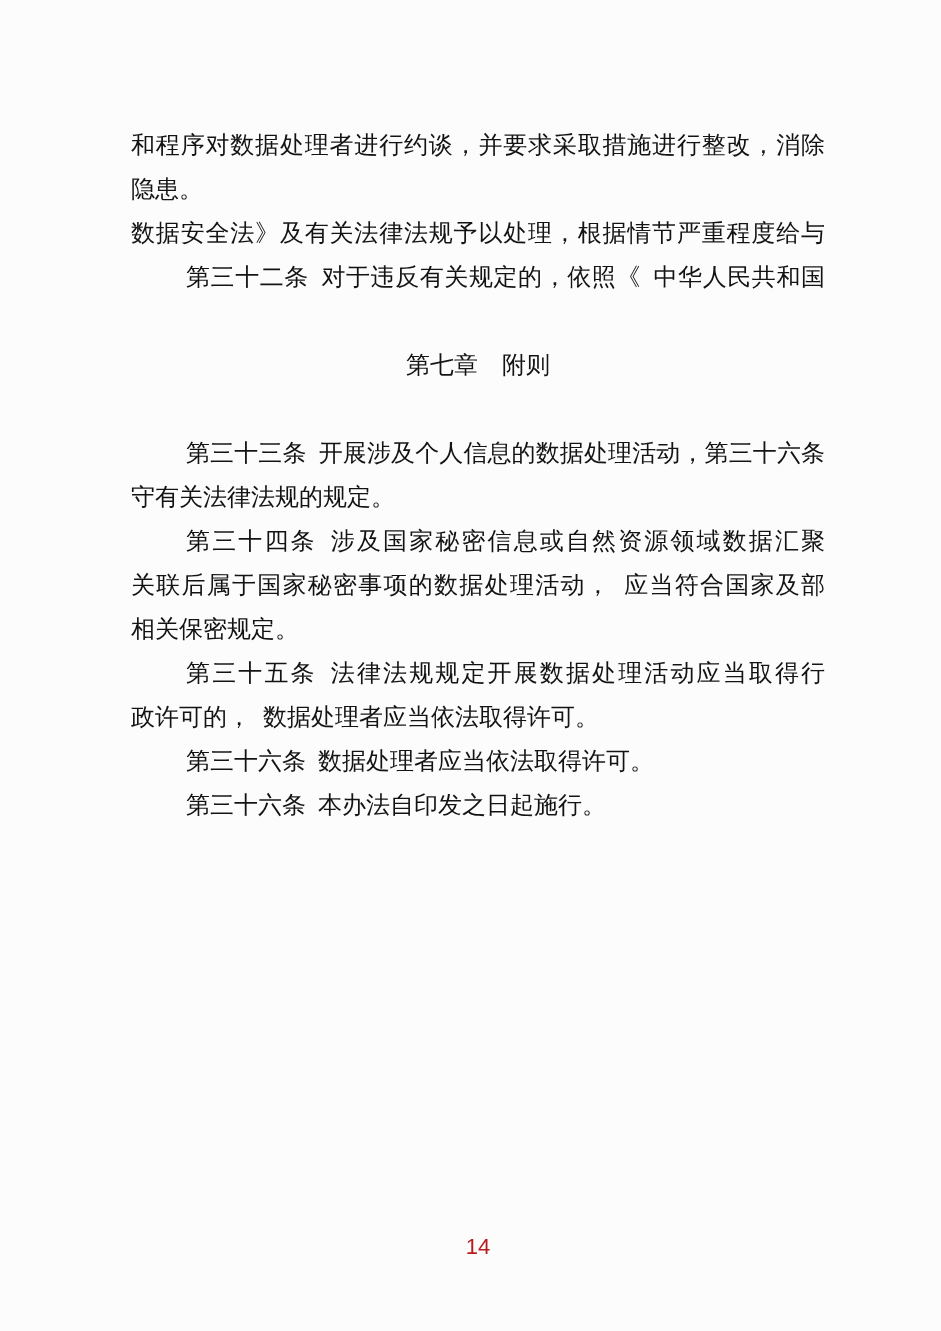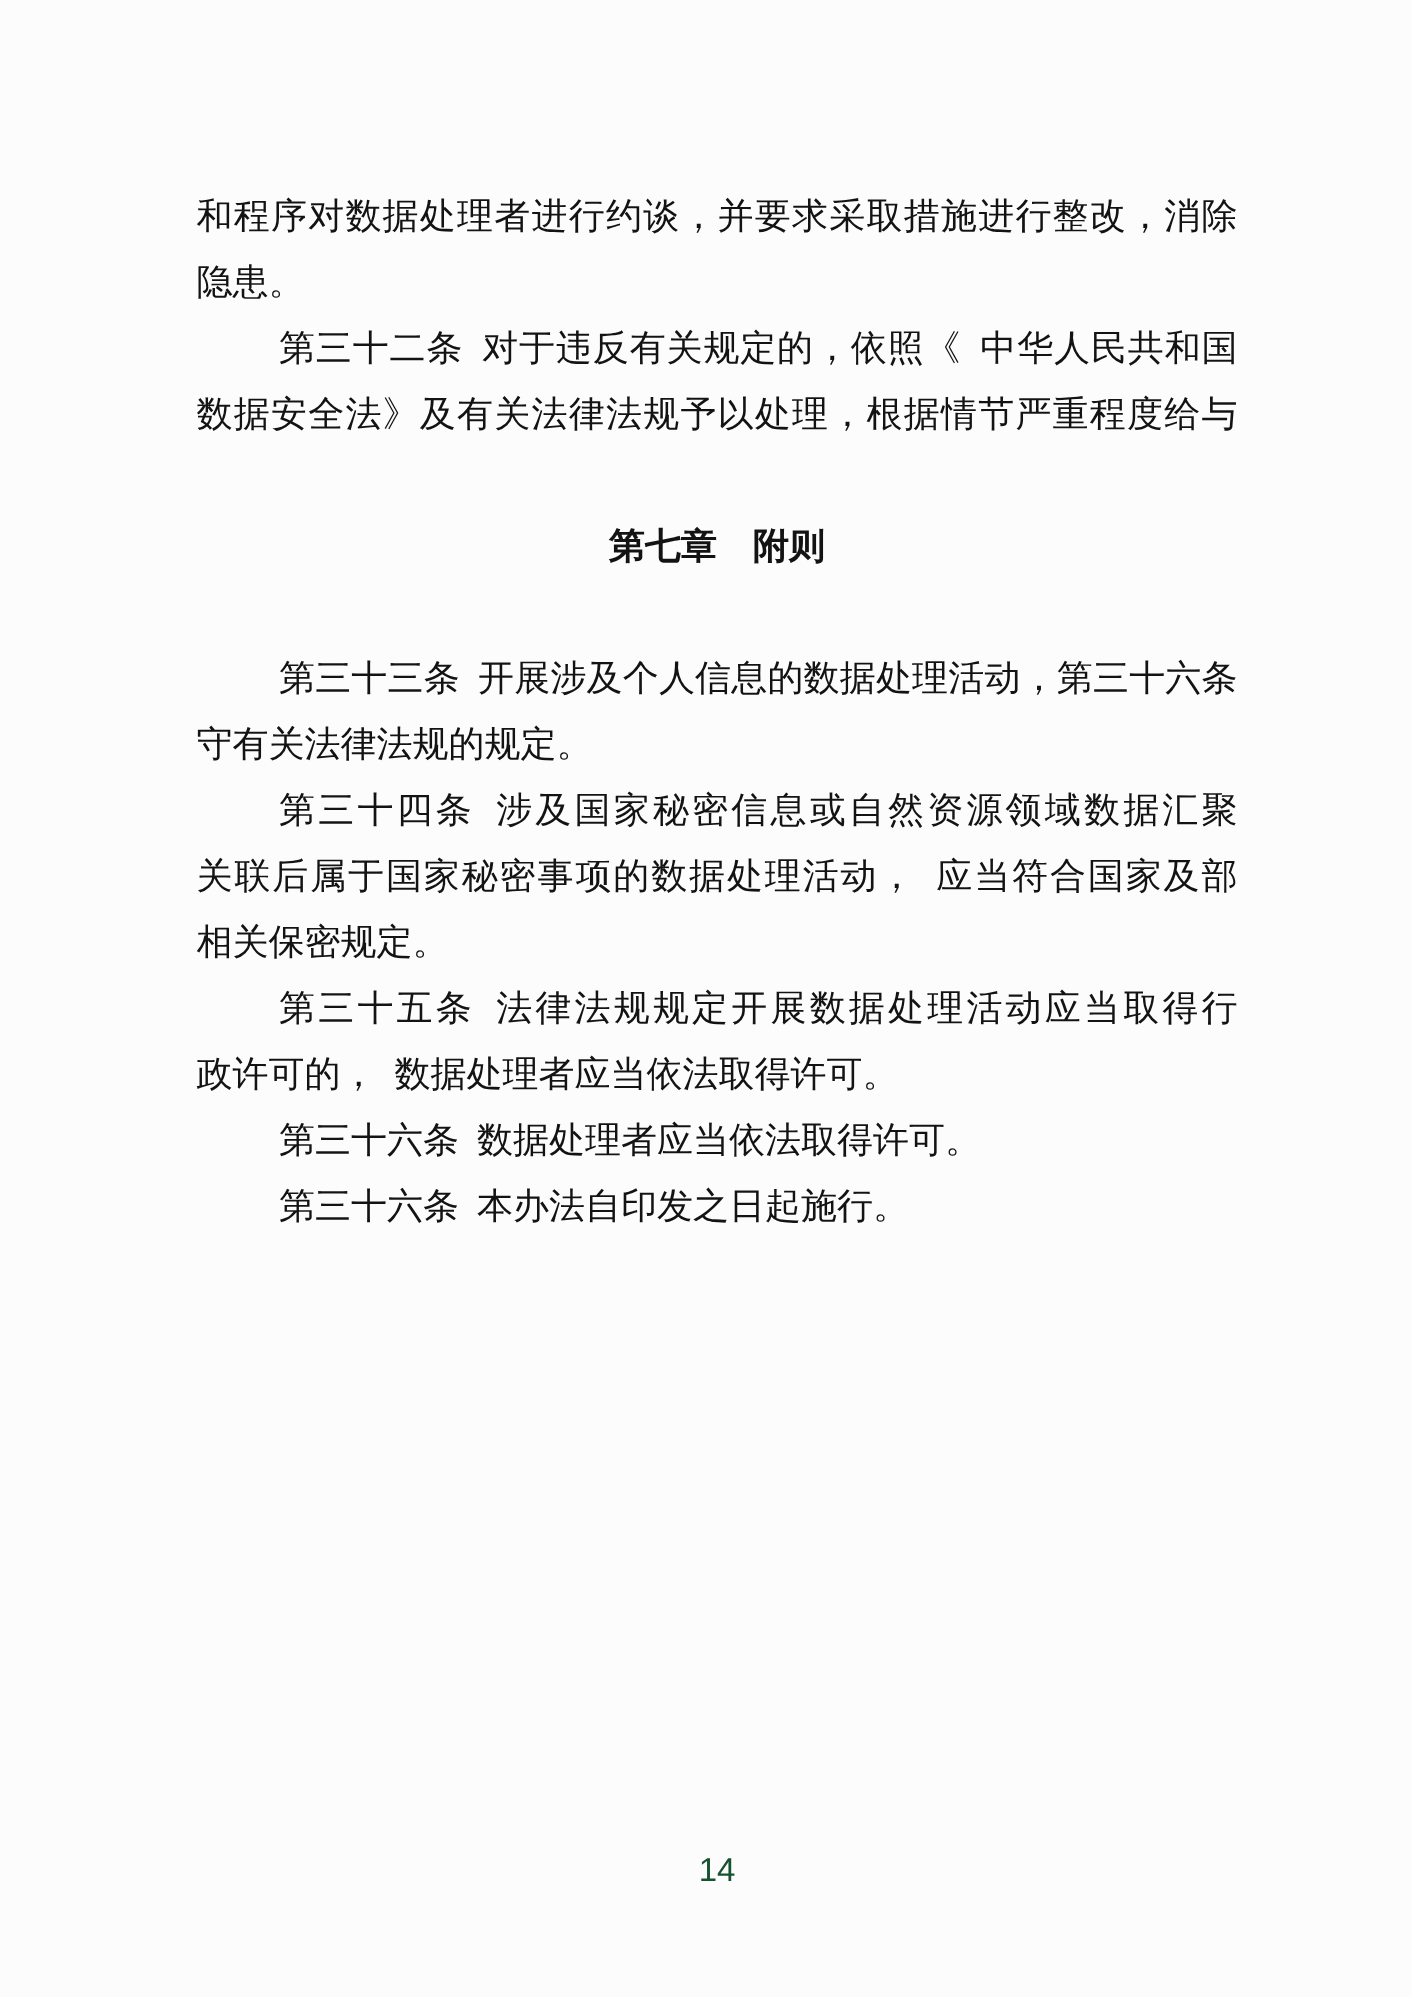--- a/index.html
+++ b/index.html
@@ -45,43 +45,42 @@
   .line.indent {
     text-indent: 55px;
   }
   .heading {
     display: block;
     height: 44px;
     line-height: 44px;
     margin: 44px 0;
     text-align: center;
     text-align-last: center;
-    font-weight: bold;
   }
   .page-number {
     position: absolute;
     left: 131px;
     top: 1234px;
     width: 694px;
     text-align: center;
     font-size: 22px;
     line-height: 26px;
-    color: #14532d;
+    color: #b91c1c;
   }
 </style>
 </head>
 <body>
 
 <div class="page">
   <div class="content" id="doc-body">
       <div class="line">和程序对数据处理者进行约谈，并要求采取措施进行整改，消除</div>
       <div class="line lastline">隐患。</div>
       <p class="para"></p>
+      <div class="line">数据安全法》及有关法律法规予以处理，根据情节严重程度给与</div>
       <div class="line indent">第三十二条 对于违反有关规定的，依照《 中华人民共和国</div>
-      <div class="line">数据安全法》及有关法律法规予以处理，根据情节严重程度给与</div>
       <p class="para"></p>
       <div class="heading">第七章　附则</div>
       <div class="line indent">第三十三条 开展涉及个人信息的数据处理活动，第三十六条</div>
       <div class="line lastline">守有关法律法规的规定。</div>
       <p class="para"></p>
       <div class="line indent">第三十四条 涉及国家秘密信息或自然资源领域数据汇聚</div>
       <div class="line">关联后属于国家秘密事项的数据处理活动， 应当符合国家及部</div>
       <div class="line lastline">相关保密规定。</div>
       <p class="para"></p>
       <div class="line indent">第三十五条 法律法规规定开展数据处理活动应当取得行</div>

